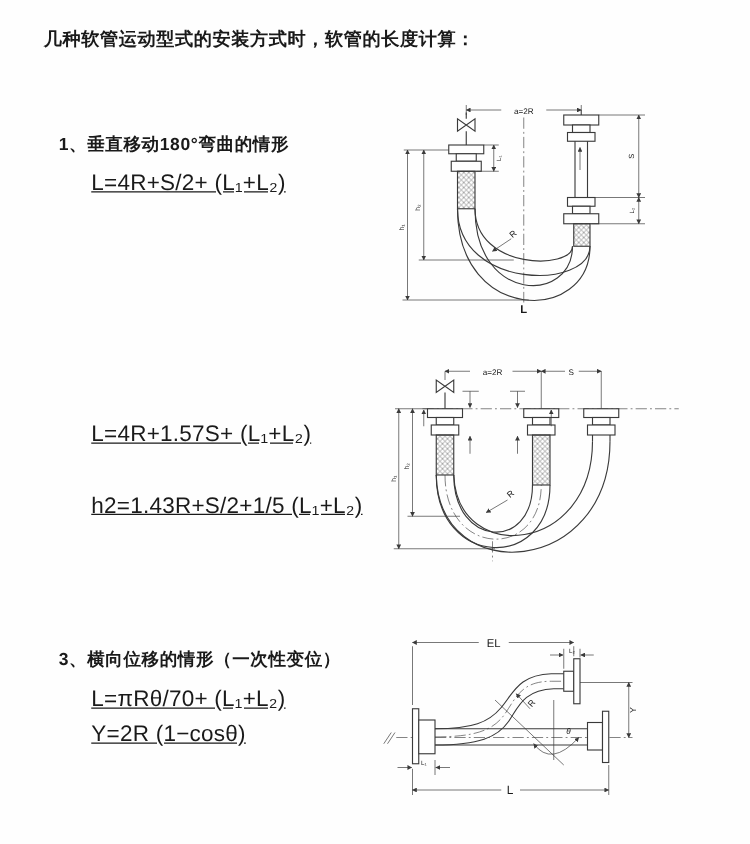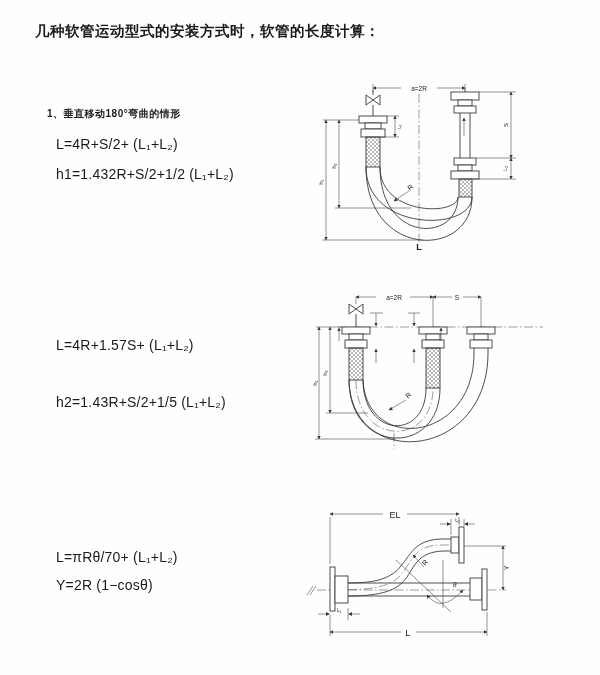--- a/index.html
+++ b/index.html
@@ -3,44 +3,44 @@
 <meta charset="utf-8">
 <style>
   html,body{margin:0;padding:0;}
   body{
     width:600px;height:675px;position:relative;background:#ffffff;
     font-family:"Liberation Sans","DejaVu Sans",sans-serif;color:#1a1a1a;
     overflow:hidden;
   }
   .page{position:absolute;inset:0;background:#fefefe;text-align:right;}
   .title{position:absolute;left:35px;top:22px;font-size:14.5px;font-weight:bold;letter-spacing:.5px;}
-  .sec-heading{position:absolute;left:47px;font-size:10px;font-weight:bold;letter-spacing:.5px;}
-  .formula{position:absolute;left:56px;font-size:14px;letter-spacing:.2px;}
+  .sec-heading{position:absolute;left:47px;font-size:14px;font-weight:bold;letter-spacing:.5px;}
+  .formula{position:absolute;left:73px;font-size:18px;letter-spacing:.2px;text-decoration:underline;}
   svg{position:absolute;overflow:visible;}
   .ln{stroke:#3a3a3a;stroke-width:0.9;fill:none;}
   .thin{stroke:#3a3a3a;stroke-width:0.55;fill:none;}
   .fl{fill:#ffffff;stroke:#3a3a3a;stroke-width:0.9;}
   .cdash{stroke:#3a3a3a;stroke-width:0.5;fill:none;stroke-dasharray:9 2.5 1.5 2.5;}
   .svgtxt{fill:#1a1a1a;font-family:"Liberation Sans","DejaVu Sans",sans-serif;}
   .wbg{fill:#fefefe;stroke:none;}
 </style>
 </head>
 <body>
 
 <div class="page">
 
   <div class="title">几种软管运动型式的安装方式时，软管的长度计算：</div>
 
   <div class="sec-heading" style="top:107px">1、垂直移动180°弯曲的情形</div>
   <div class="formula" style="top:136px">L=4R+S/2+ (L₁+L₂)</div>
-  <div class="formula" style="top:166px">h1=1.432R+S/2+1/2 (L₁+L₂)</div>
 
   <div class="formula" style="top:337px">L=4R+1.57S+ (L₁+L₂)</div>
   <div class="formula" style="top:394px">h2=1.43R+S/2+1/5 (L₁+L₂)</div>
 
+  <div class="sec-heading" style="top:519px">3、横向位移的情形（一次性变位）</div>
   <div class="formula" style="top:549px">L=πRθ/70+ (L₁+L₂)</div>
   <div class="formula" style="top:577px">Y=2R (1−cosθ)</div>
 
   <svg style="left:315px;top:70px" width="210" height="190" viewBox="0 0 210 190">
     <defs>
       <pattern id="braid1" width="4" height="4" patternUnits="userSpaceOnUse">
         <path d="M0,4 L4,0 M0,0 L4,4" stroke="#777" stroke-width="0.5"></path>
       </pattern>
       <marker id="arr1" viewBox="0 0 10 10" refX="9" refY="5" markerWidth="7" markerHeight="7" orient="auto-start-reverse">
         <path d="M0,0 L10,5 L0,10 Z" fill="#3a3a3a"></path>

